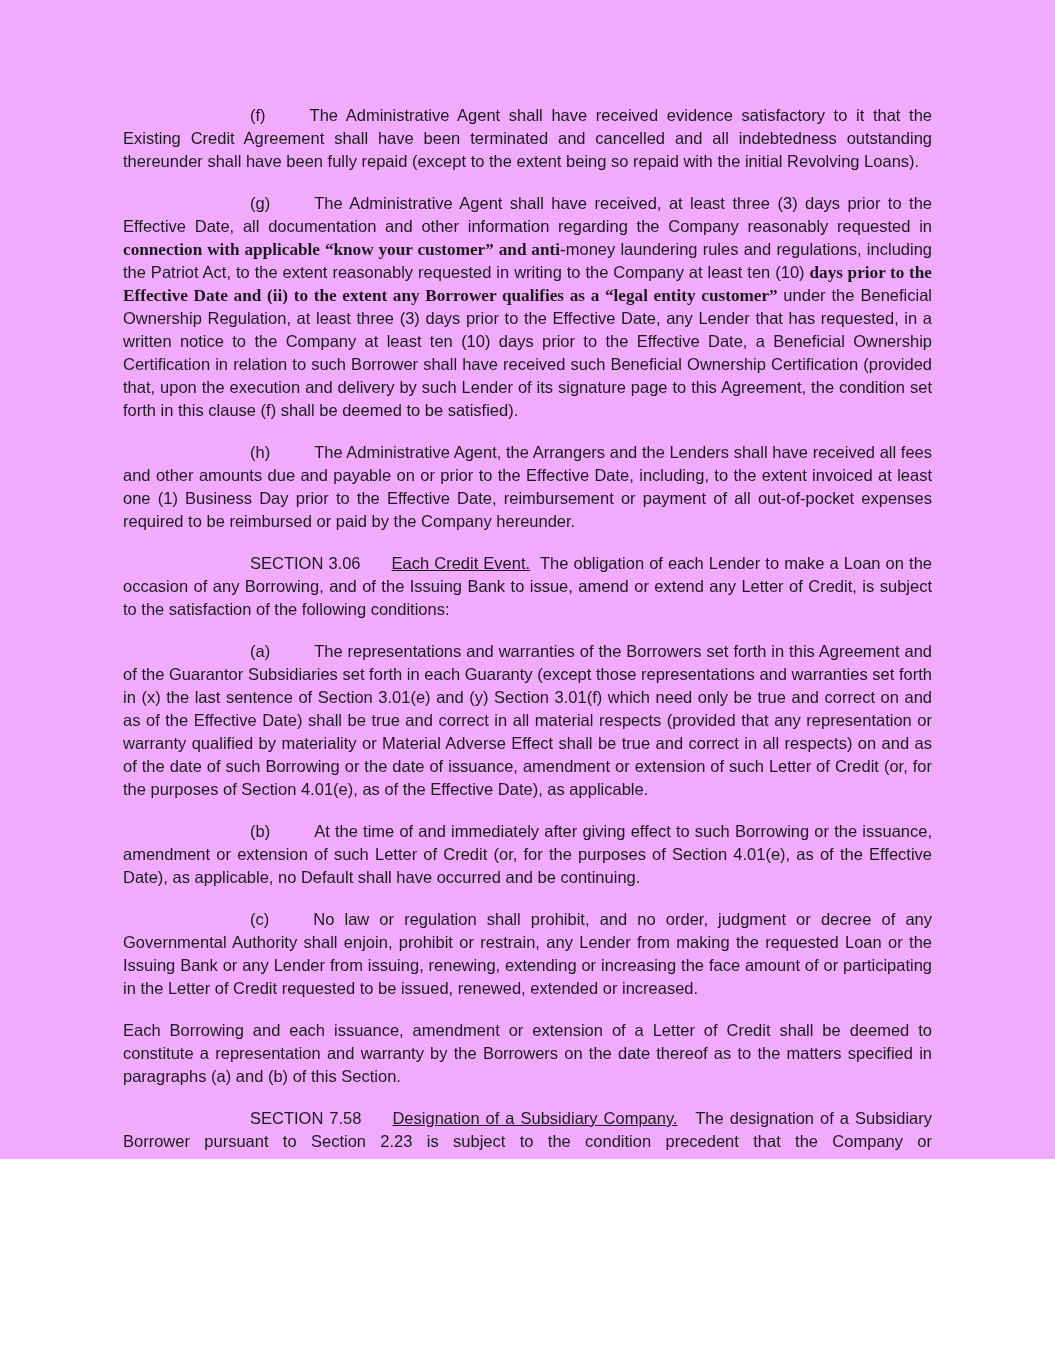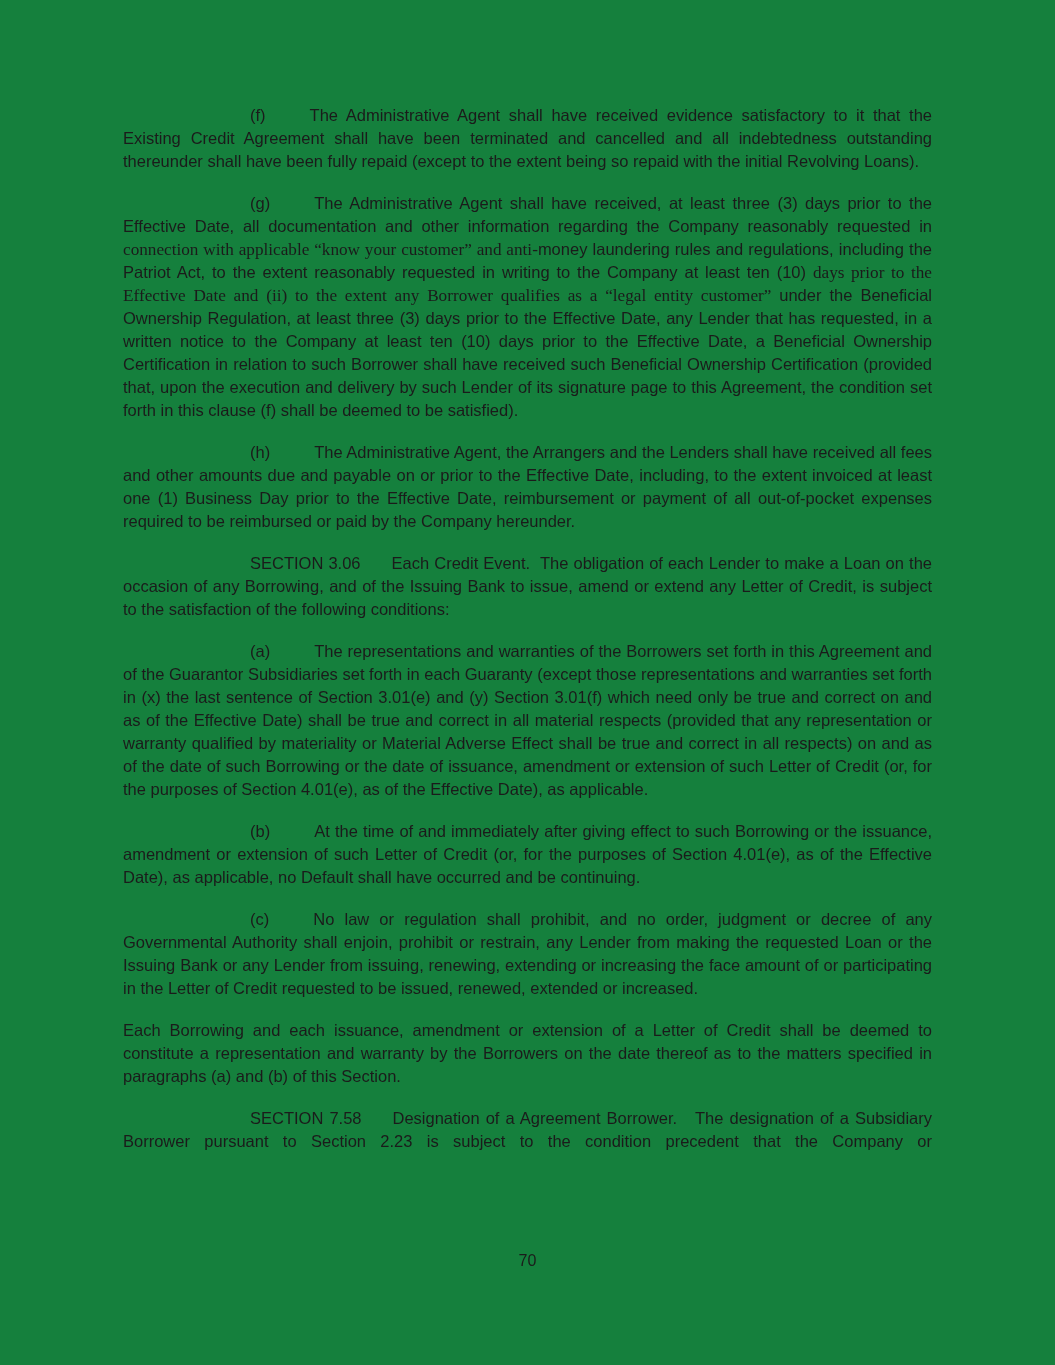--- a/index.html
+++ b/index.html
@@ -3,22 +3,22 @@
 <meta charset="utf-8">
 <style>
   html, body {
     margin: 0;
     padding: 0;
     background: #ffffff;
   }
   .page {
     position: relative;
     width: 1055px;
-    height: 1365px;
-    background: #15803d;
+    height: 1159px;
+    background: #f0abfc;
     color: #1b1b1b;
     font-family: "Liberation Sans", sans-serif;
     font-size: 16.5px;
     overflow: hidden;
   }
   .content {
     position: absolute;
     top: 104px;
     left: 123px;
     width: 809px;
@@ -38,22 +38,24 @@
     display: inline-block;
     width: 44px;
   }
   .tab-sm {
     display: inline-block;
     width: 31px;
   }
   .serif {
     font-family: "Liberation Serif", serif;
     font-size: 17.2px;
+    font-weight: bold;
   }
   .u {
+    text-decoration: underline;
   }
   .page-number {
     position: absolute;
     top: 1252px;
     left: 0;
     width: 100%;
     text-align: center;
     font-size: 16px;
     color: #1b1b1b;
   }
@@ -64,16 +66,16 @@
 <div class="page">
   <div class="content" id="doc-body">
       <p class="indent"><span>(f)</span><span class="tab"></span><span>The Administrative Agent shall have received evidence satisfactory to it that the Existing Credit Agreement shall have been terminated and cancelled and all indebtedness outstanding thereunder shall have been fully repaid (except to the extent being so repaid with the initial Revolving Loans).</span></p>
       <p class="indent"><span>(g)</span><span class="tab"></span><span>The Administrative Agent shall have received, at least three (3) days prior to the Effective Date, all documentation and other information regarding the Company reasonably requested in </span><span class="serif">connection with applicable “know your customer” and anti-</span><span>money laundering rules and regulations, including the Patriot Act, to the extent reasonably requested in writing to the Company at least ten (10) </span><span class="serif">days prior to the Effective Date and (ii) to the extent any Borrower qualifies as a “legal entity customer” </span><span>under the Beneficial Ownership Regulation, at least three (3) days prior to the Effective Date, any Lender that has requested, in a written notice to the Company at least ten (10) days prior to the Effective Date, a Beneficial Ownership Certification in relation to such Borrower shall have received such Beneficial Ownership Certification (provided that, upon the execution and delivery by such Lender of its signature page to this Agreement, the condition set forth in this clause (f) shall be deemed to be satisfied).</span></p>
       <p class="indent"><span>(h)</span><span class="tab"></span><span>The Administrative Agent, the Arrangers and the Lenders shall have received all fees and other amounts due and payable on or prior to the Effective Date, including, to the extent invoiced at least one (1) Business Day prior to the Effective Date, reimbursement or payment of all out-of-pocket expenses required to be reimbursed or paid by the Company hereunder.</span></p>
       <p class="indent"><span>SECTION 3.06</span><span class="tab tab-sm"></span><span class="u">Each Credit Event.</span><span>&nbsp; The obligation of each Lender to make a Loan on the occasion of any Borrowing, and of the Issuing Bank to issue, amend or extend any Letter of Credit, is subject to the satisfaction of the following conditions:</span></p>
       <p class="indent"><span>(a)</span><span class="tab"></span><span>The representations and warranties of the Borrowers set forth in this Agreement and of the Guarantor Subsidiaries set forth in each Guaranty (except those representations and warranties set forth in (x) the last sentence of Section 3.01(e) and (y) Section 3.01(f) which need only be true and correct on and as of the Effective Date) shall be true and correct in all material respects (provided that any representation or warranty qualified by materiality or Material Adverse Effect shall be true and correct in all respects) on and as of the date of such Borrowing or the date of issuance, amendment or extension of such Letter of Credit (or, for the purposes of Section 4.01(e), as of the Effective Date), as applicable.</span></p>
       <p class="indent"><span>(b)</span><span class="tab"></span><span>At the time of and immediately after giving effect to such Borrowing or the issuance, amendment or extension of such Letter of Credit (or, for the purposes of Section 4.01(e), as of the Effective Date), as applicable, no Default shall have occurred and be continuing.</span></p>
       <p class="indent"><span>(c)</span><span class="tab"></span><span>No law or regulation shall prohibit, and no order, judgment or decree of any Governmental Authority shall enjoin, prohibit or restrain, any Lender from making the requested Loan or the Issuing Bank or any Lender from issuing, renewing, extending or increasing the face amount of or participating in the Letter of Credit requested to be issued, renewed, extended or increased.</span></p>
       <p><span>Each Borrowing and each issuance, amendment or extension of a Letter of Credit shall be deemed to constitute a representation and warranty by the Borrowers on the date thereof as to the matters specified in paragraphs (a) and (b) of this Section.</span></p>
-      <p class="indent justify-last"><span>SECTION 7.58</span><span class="tab tab-sm"></span><span class="u">Designation of a Agreement Borrower.</span><span>&nbsp;&nbsp; The designation of a Subsidiary Borrower pursuant to Section 2.23 is subject to the condition precedent that the Company or</span></p>
+      <p class="indent justify-last"><span>SECTION 7.58</span><span class="tab tab-sm"></span><span class="u">Designation of a Subsidiary Company.</span><span>&nbsp;&nbsp; The designation of a Subsidiary Borrower pursuant to Section 2.23 is subject to the condition precedent that the Company or</span></p>
     </div>
   <div class="page-number">70</div>
 </div>
 
 </body></html>

